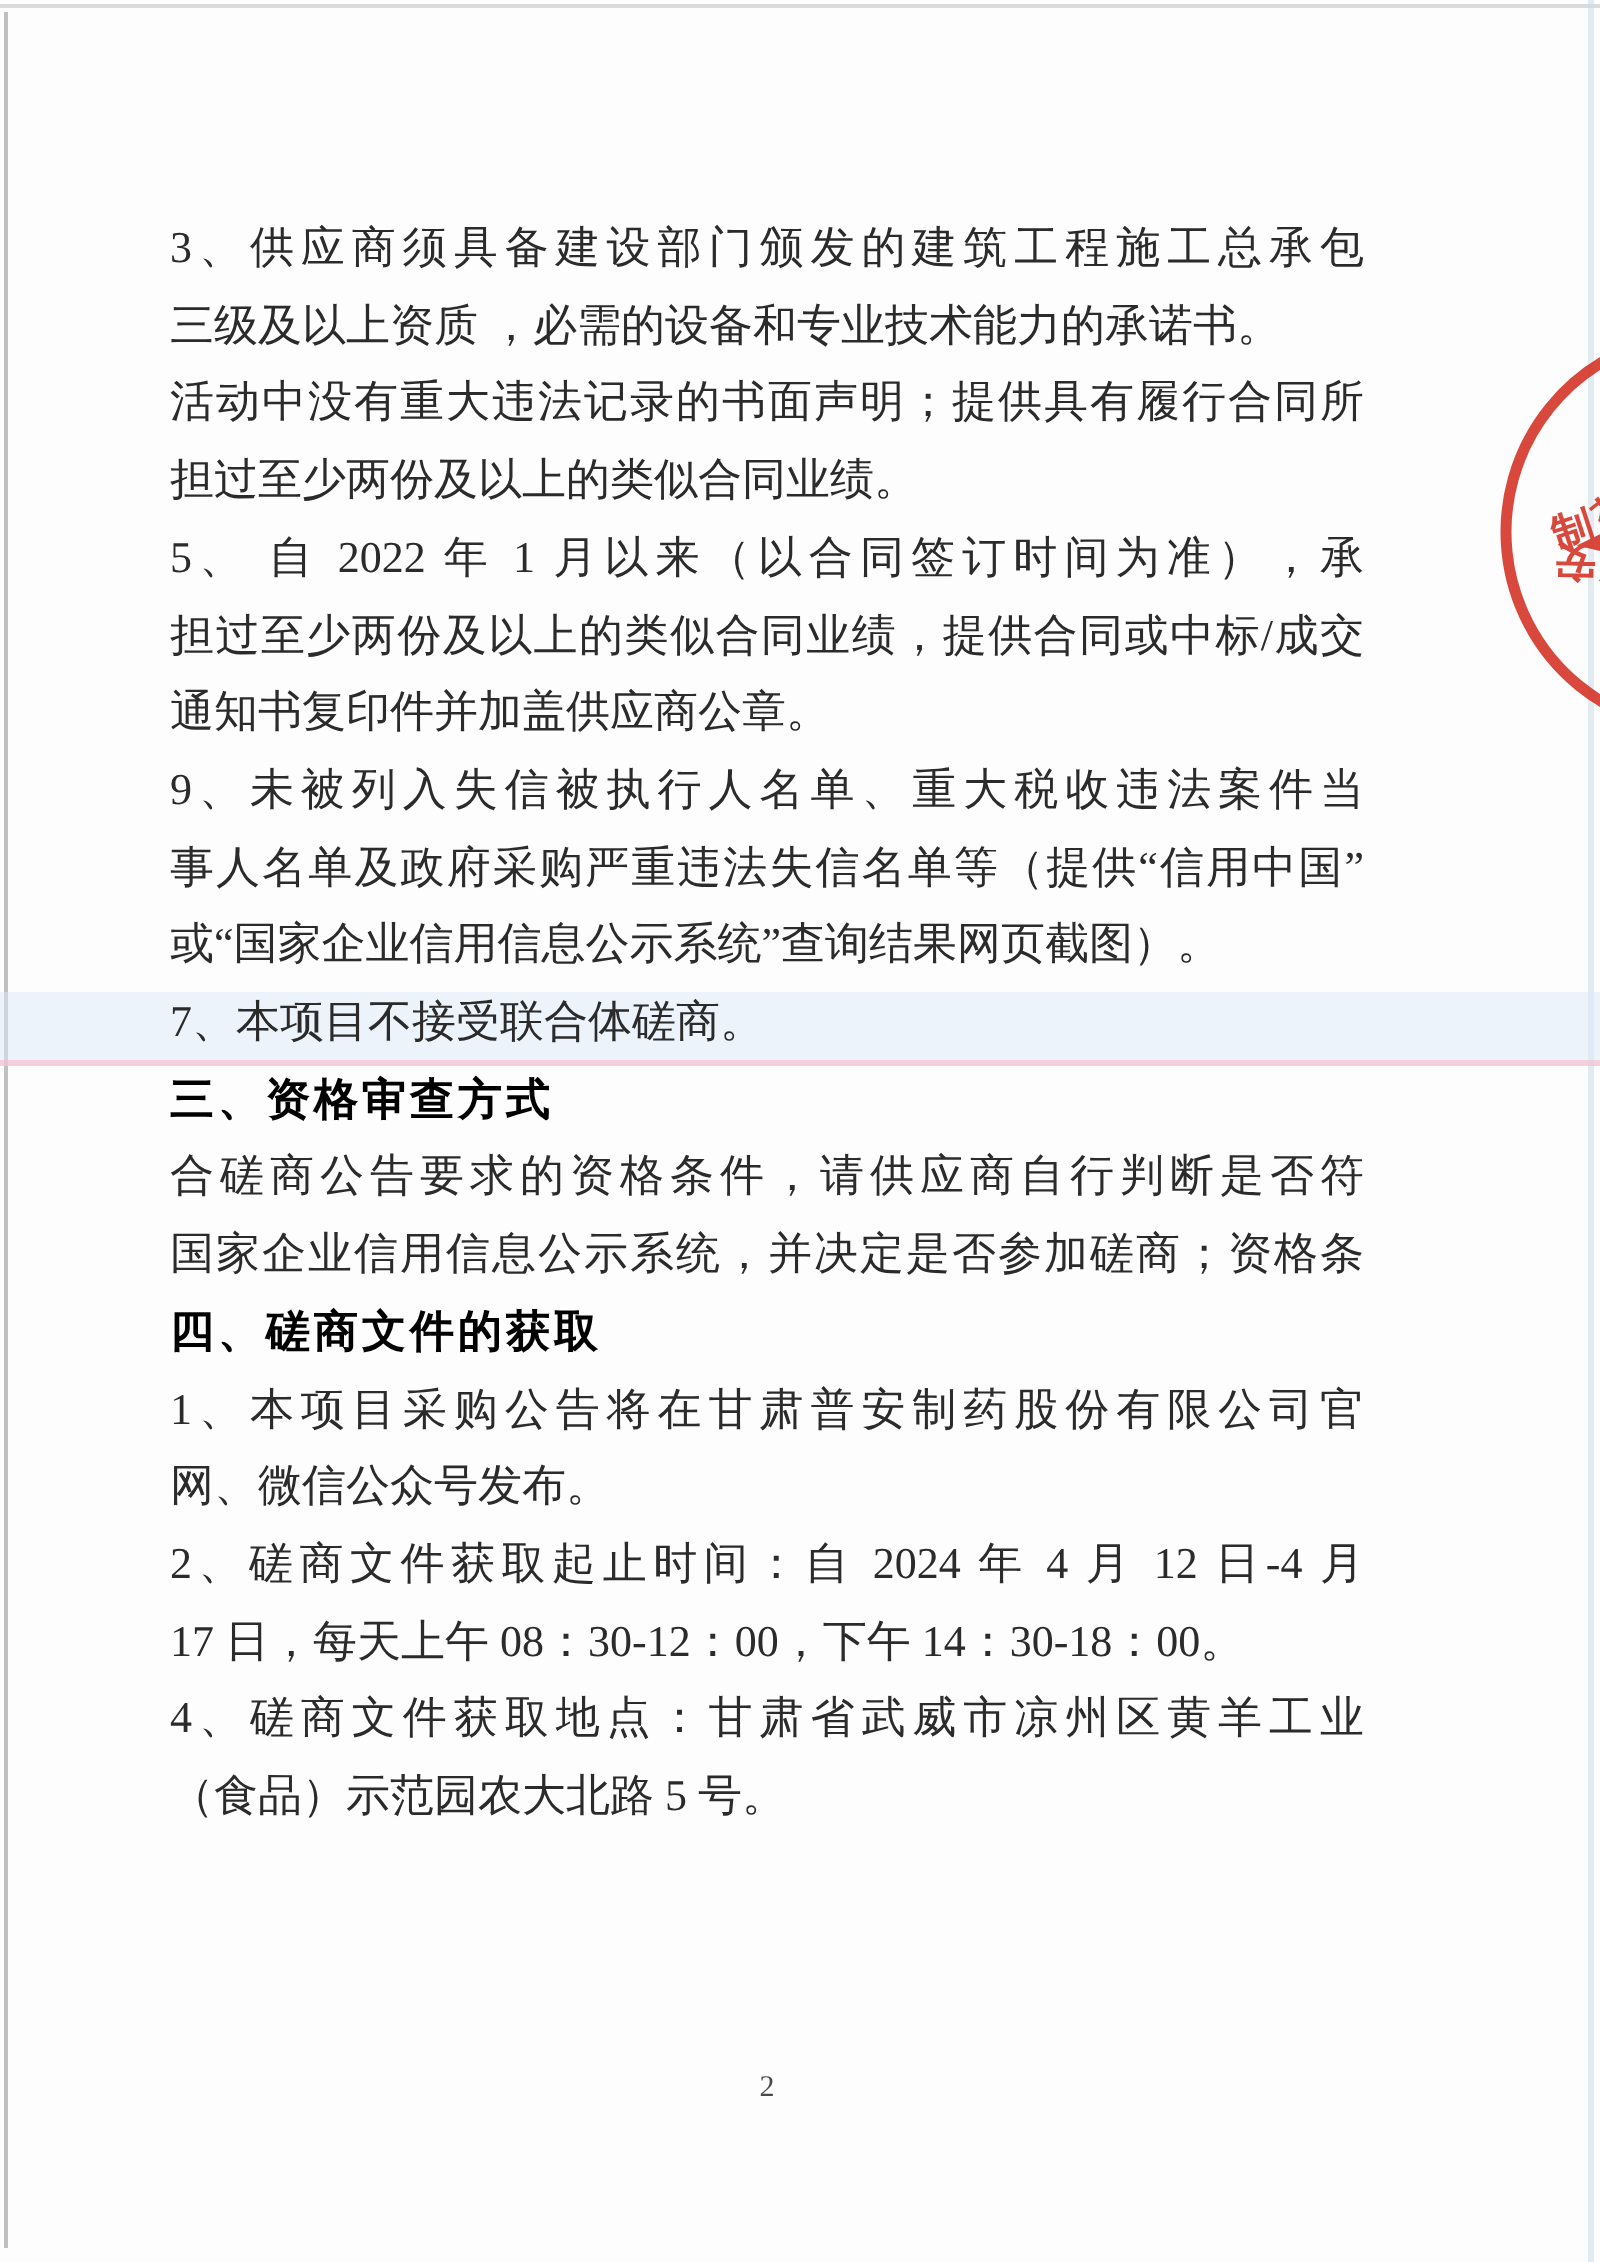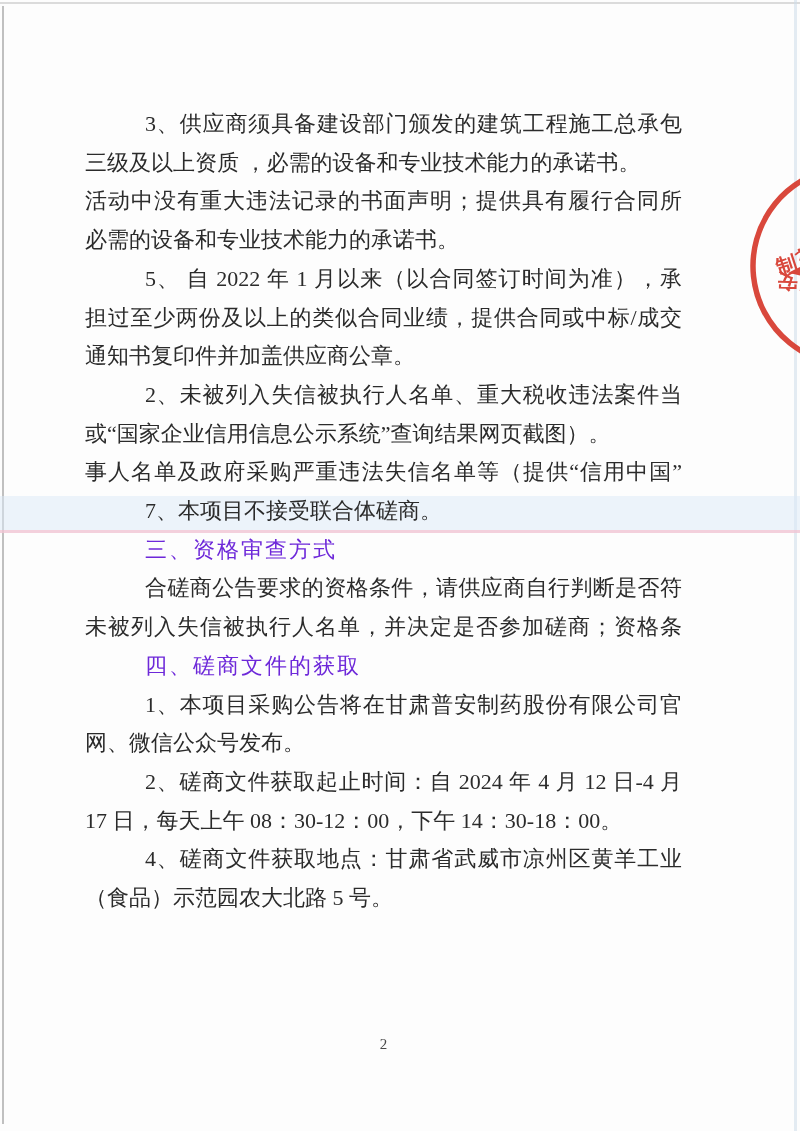--- a/index.html
+++ b/index.html
@@ -22,23 +22,23 @@
   
   .band{position:absolute;left:0;top:496px;width:100%;height:34px;background:rgba(219,234,248,.5);}
   .band-line{position:absolute;left:0;top:530px;width:100%;height:3px;background:rgba(240,196,211,.8);}
 
   .textcol{
     position:absolute;left:85px;top:105px;width:597px;
     font-size:22px;line-height:38.7px;color:#2b2b2b;
     z-index:3;
   }
   .ln{white-space:nowrap;}
-  .ind{margin-left:60px;}
+  .ind{}
   .fill{white-space:normal;text-align:justify;text-align-last:justify;}
-  .bold{font-weight:400;color:#6d28d9;letter-spacing:2px;}
+  .bold{font-weight:700;color:#000000;letter-spacing:2px;}
 
   .pageno{
     position:absolute;left:85px;top:1036px;width:597px;
     text-align:center;font-size:15px;color:#4a4a4a;z-index:3;
   }
 
   
   .seal{
     position:absolute;left:732px;top:146px;width:240px;height:240px;
     transform:rotate(-6deg);
@@ -70,31 +70,31 @@
     <path id="sealArc" d="M 120,197 A 77,77 0 0 0 43,120 A 77,77 0 0 0 120,43 A 77,77 0 0 0 197,120 A 77,77 0 0 0 120,197" fill="none"></path>
     <text>
       <textPath href="#sealArc" startOffset="20">甘肃普安制药股份有限公司</textPath>
     </text>
   </svg>
 
   <div class="textcol">
     <div class="ln ind fill">3、供应商须具备建设部门颁发的建筑工程施工总承包</div>
     <div class="ln">三级及以上资质 ，必需的设备和专业技术能力的承诺书。</div>
     <div class="ln fill">活动中没有重大违法记录的书面声明；提供具有履行合同所</div>
-    <div class="ln">必需的设备和专业技术能力的承诺书。</div>
+    <div class="ln">担过至少两份及以上的类似合同业绩。</div>
     <div class="ln ind fill">5、 自 2022 年 1 月以来（以合同签订时间为准），承</div>
     <div class="ln fill">担过至少两份及以上的类似合同业绩，提供合同或中标/成交</div>
     <div class="ln">通知书复印件并加盖供应商公章。</div>
-    <div class="ln ind fill">2、未被列入失信被执行人名单、重大税收违法案件当</div>
+    <div class="ln ind fill">9、未被列入失信被执行人名单、重大税收违法案件当</div>
+    <div class="ln fill">事人名单及政府采购严重违法失信名单等（提供“信用中国”</div>
     <div class="ln">或“国家企业信用信息公示系统”查询结果网页截图）。</div>
-    <div class="ln fill">事人名单及政府采购严重违法失信名单等（提供“信用中国”</div>
     <div class="ln ind">7、本项目不接受联合体磋商。</div>
     <div class="ln ind bold">三、资格审查方式</div>
     <div class="ln ind fill">合磋商公告要求的资格条件，请供应商自行判断是否符</div>
-    <div class="ln fill">未被列入失信被执行人名单，并决定是否参加磋商；资格条</div>
+    <div class="ln fill">国家企业信用信息公示系统，并决定是否参加磋商；资格条</div>
     <div class="ln ind bold">四、磋商文件的获取</div>
     <div class="ln ind fill">1、本项目采购公告将在甘肃普安制药股份有限公司官</div>
     <div class="ln">网、微信公众号发布。</div>
     <div class="ln ind fill">2、磋商文件获取起止时间：自 2024 年 4 月 12 日-4 月</div>
     <div class="ln">17 日，每天上午 08：30-12：00，下午 14：30-18：00。</div>
     <div class="ln ind fill">4、磋商文件获取地点：甘肃省武威市凉州区黄羊工业</div>
     <div class="ln">（食品）示范园农大北路 5 号。</div>
   </div>
 
   <div class="pageno">2</div>

